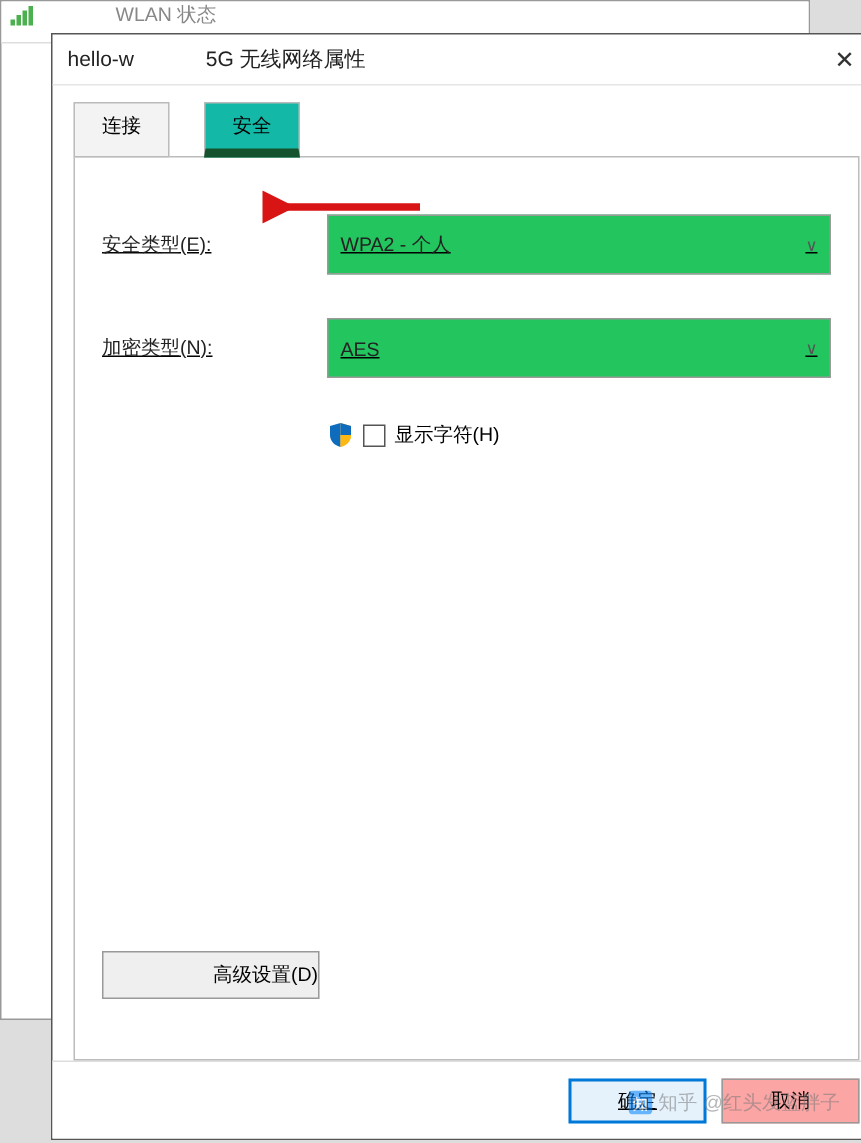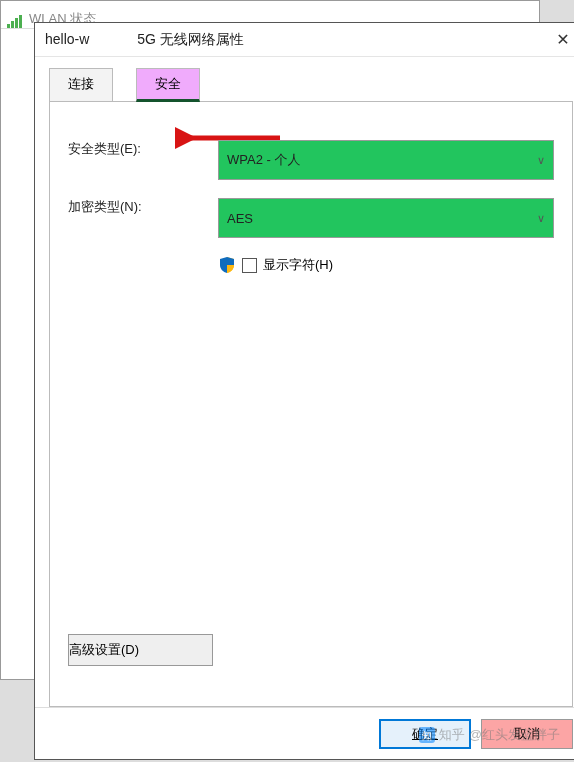--- a/index.html
+++ b/index.html
@@ -19,23 +19,24 @@
       width: 540px;
       height: 680px;
       background: #fff;
       border: 1px solid #999;
     }
     .parent-title-bar {
       height: 28px;
       background: #fff;
       border-bottom: 1px solid #ddd;
       display: flex;
-      align-items: flex-end;
+      align-items: flex-start;
       padding: 0 6px;
       color: #888;
+      gap: 48px;
     }
     .signal-icon {
       width: 16px; height: 16px; margin-right: 6px;
       display: inline-flex; align-items: flex-end; gap: 1px;
     }
     .signal-icon span {
       width: 3px; background: #4caf50; display: inline-block;
     }
     .signal-icon span:nth-child(1){height:4px}
     .signal-icon span:nth-child(2){height:7px}
@@ -83,42 +84,44 @@
     }
     .tab {
       padding: 6px 18px;
       border: 1px solid #bbb;
       background: #f3f3f3;
       font-size: 13px;
       position: relative;
       top: 1px;
     }
     .tab.active {
-      background: #f0abfc;
-      border-bottom: 3px solid #14532d;
+      background: #14b8a6;
+      border-bottom: 6px solid #14532d;
     }
     .tab + .tab { margin-left: -1px; }
 
     .tab-panel {
       border: 1px solid #bbb;
       flex: 1;
       padding: 38px 18px 18px 18px;
       position: relative;
     }
 
     .arrow {
       position: absolute;
       top: 70px; left: 140px;
       width: 110px; height: 22px;
       pointer-events: none;
     }
 
     .form-row {
       display: flex;
-      margin-bottom: 18px;
+      align-items: center;
+      margin-bottom: 29px;
+      text-decoration: underline;
     }
     .form-label {
       width: 150px;
       color: #222;
     }
     .combo {
       flex: 1;
       height: 40px;
       border: 1px solid #9a9a9a;
       background: #22c55e;
@@ -159,21 +162,21 @@
     }
 
     .adv-btn {
       position: absolute;
       left: 18px;
       bottom: 40px;
       width: 145px;
       height: 32px;
       border: 1px solid #999;
       background: #efefef;
-      display: flex; align-items: center; justify-content: flex-start;
+      display: flex; align-items: center; justify-content: flex-end;
     }
 
     .button-bar {
       height: 52px;
       border-top: 1px solid #ddd;
       display: flex;
       align-items: center;
       justify-content: flex-end;
       padding: 0 14px;
       gap: 10px;

